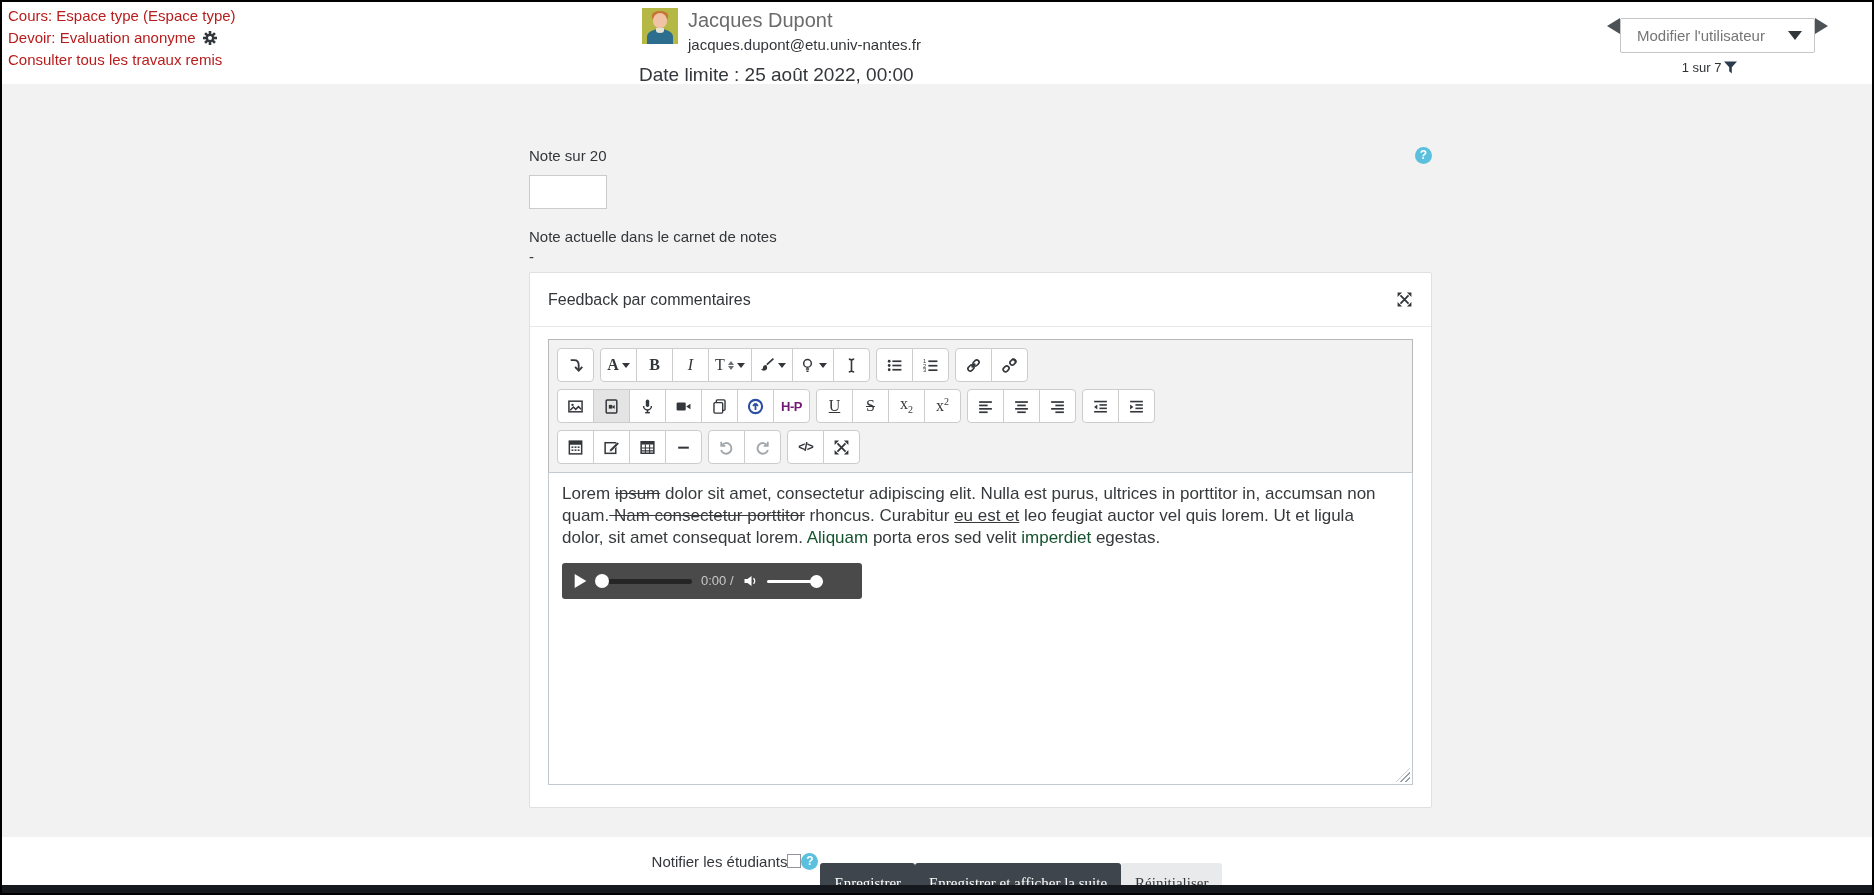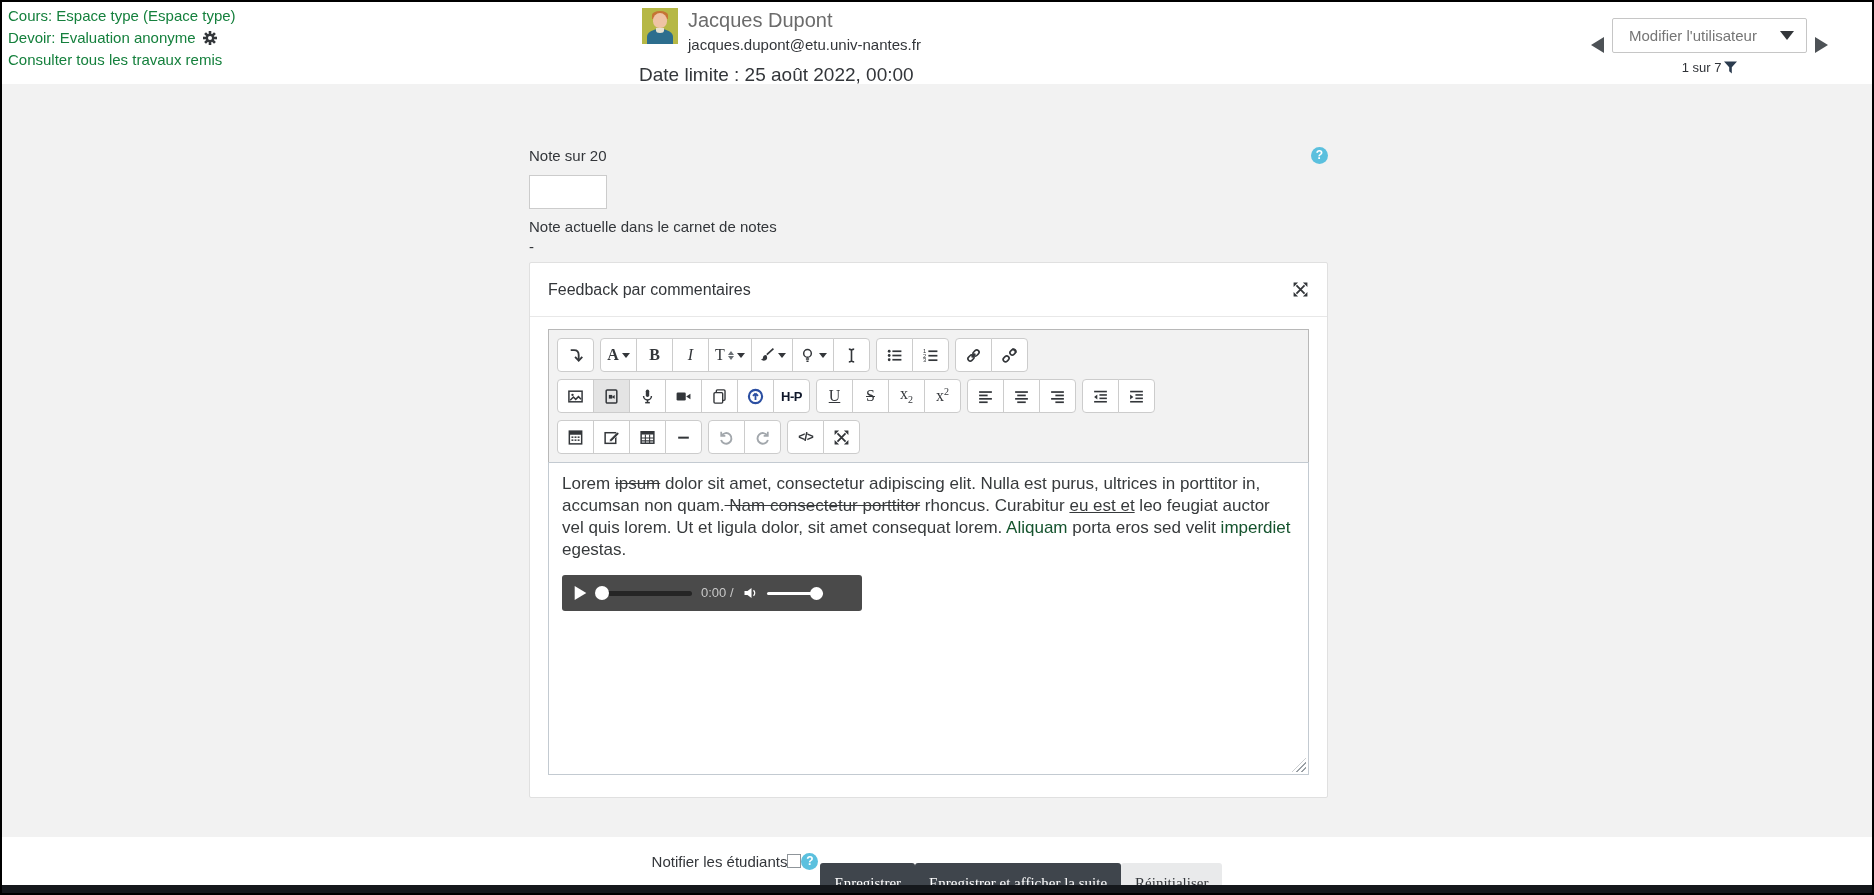--- a/index.html
+++ b/index.html
@@ -7,47 +7,47 @@
   body {
     position:relative;
     border:2px solid #000;
     background:#fff;
     font-family:"Liberation Sans", sans-serif;
     color:#33363a;
     overflow:hidden;
   }
   
   .header { position:absolute; top:0; left:0; right:0; height:82px; background:#fff; }
-  .hdr-left { position:absolute; left:6px; top:3px; font-size:15px; line-height:22px; color:#15803d; }
+  .hdr-left { position:absolute; left:6px; top:3px; font-size:15px; line-height:22px; color:#b91c1c; }
   .hdr-left .line { display:flex; align-items:center; gap:6px; }
   .gear { width:16px; height:16px; display:inline-block; }
   .hdr-center { position:absolute; left:640px; top:6px; display:flex; gap:10px; }
   .avatar { width:36px; height:36px; background:#b6b845; position:relative; overflow:hidden; flex:0 0 auto; }
   .avatar .head { position:absolute; left:11px; top:5px; width:14px; height:15px; border-radius:50% 50% 45% 45%; background:#efc3a4; }
   .avatar .hair { position:absolute; left:10px; top:3px; width:16px; height:8px; border-radius:50% 50% 0 0; background:#c57434; }
   .avatar .body { position:absolute; left:5px; top:21px; width:26px; height:16px; border-radius:50% 50% 0 0; background:#2d6e8e; }
   .avatar .collar { position:absolute; left:14px; top:20px; width:8px; height:5px; background:#e8e2d2; border-radius:0 0 50% 50%; }
   .user-name { font-size:20px; color:#6b6b6b; line-height:24px; }
   .user-email { font-size:15px; color:#33363a; margin-top:4px; }
   .due-date { position:absolute; left:637px; top:62px; font-size:19px; color:#33363a; }
-  .hdr-right { position:absolute; right:44px; top:16px; display:flex; align-items:flex-end; gap:8px; }
+  .hdr-right { position:absolute; right:44px; top:16px; display:flex; align-items:flex-start; }
   .arrow-left { width:0; height:0; border-top:8px solid transparent; border-bottom:8px solid transparent; border-right:13px solid #4d5256; cursor:pointer; }
   .arrow-right { width:0; height:0; border-top:8px solid transparent; border-bottom:8px solid transparent; border-left:13px solid #4d5256; cursor:pointer; }
   .user-select { width:195px; height:35px; border:1px solid #c6c6c6; border-radius:2px; background:#fff; display:flex; align-items:center; justify-content:space-between; padding:0 12px 0 16px; cursor:pointer; }
   .user-select .sel-label { font-size:15px; color:#757575; }
   .caret-big { width:0; height:0; border-left:7px solid transparent; border-right:7px solid transparent; border-top:9px solid #33363a; }
   .pagination { position:absolute; right:65px; top:58px; width:195px; text-align:left; font-size:13px; color:#2f3237; display:flex; align-items:center; justify-content:center; gap:3px; }
   
   .main { position:absolute; top:82px; left:0; right:0; bottom:56px; background:#f2f2f2; }
-  .content-col { position:absolute; left:527px; top:61px; width:799px; }
+  .content-col { position:absolute; left:527px; top:61px; width:903px; }
   .grade-row { display:flex; justify-content:space-between; align-items:center; height:20px; }
   .grade-label { font-size:15px; }
   .help-icon { width:17px; height:17px; border-radius:50%; background:#5bc0de; color:#fff; font-size:12px; font-weight:bold; display:inline-flex; align-items:center; justify-content:center; cursor:pointer; flex:0 0 auto; }
   .grade-input { margin-top:10px; width:78px; height:34px; border:1px solid #ccc; background:#fff; font-size:15px; padding:0 8px; display:block; }
-  .current-grade { margin-top:8px; font-size:15px; line-height:19px; }
+  .current-grade { margin-top:18px; font-size:15px; line-height:19px; }
   .grade-dash { margin-top:2px; font-size:15px; height:16px; }
   
   .panel { margin-top:8px; background:#fff; border:1px solid #e0e0e0; border-radius:2px; height:536px; }
   .panel-header { height:54px; display:flex; align-items:center; justify-content:space-between; padding:0 18px; border-bottom:1px solid #e8e8e8; }
   .panel-title { font-size:16px; color:#33363a; }
   .panel-body { padding:12px 18px 20px; }
   
   .editor-toolbar { background:#f2f2f2; border:1px solid #b8b8b8; border-bottom:0; padding:8px 8px 1px; }
   .tb-row { display:flex; flex-wrap:wrap; }
   .tb-group { display:inline-flex; margin:0 6px 7px 0; }
@@ -57,21 +57,21 @@
   .tb-group .tb-btn:only-child { border-radius:4px; }
   .tb-btn.active { background:#e4e4e4; }
   .tb-btn svg { width:17px; height:17px; display:block; }
   .ticon { font-family:"Liberation Serif", serif; font-size:16px; color:#33363a; line-height:1; }
   .ticon.b { font-weight:bold; }
   .ticon.i { font-style:italic; }
   .ticon.u { text-decoration:underline; }
   .ticon.s { text-decoration:line-through; }
   .ticon sub, .ticon sup { font-size:10px; }
   .code-glyph { font-size:12px; font-weight:bold; color:#33363a; letter-spacing:-1px; }
-  .h5p-glyph { font-size:13px; font-weight:bold; color:#0f172a; letter-spacing:-0.5px; }
+  .h5p-glyph { font-size:13px; font-weight:bold; color:#701a75; letter-spacing:-0.5px; }
   .caret-sm { width:0; height:0; border-left:4px solid transparent; border-right:4px solid transparent; border-top:5px solid #33363a; }
   .updown { display:inline-flex; flex-direction:column; gap:1px; }
   .updown i { width:0; height:0; border-left:3px solid transparent; border-right:3px solid transparent; display:block; }
   .updown .up { border-bottom:4px solid #6a6f74; }
   .updown .dn { border-top:4px solid #6a6f74; }
   .editor-content { position:relative; border:1px solid #c3cad1; background:#fff; height:313px; padding:8px; font-size:17px; line-height:22px; color:#373a3c; overflow:hidden; }
   .editor-content p { margin:2px 5px; }
   .seg-strike { text-decoration:line-through; }
   .seg-underline { text-decoration:underline; }
   .seg-red { color:#14532d; }

